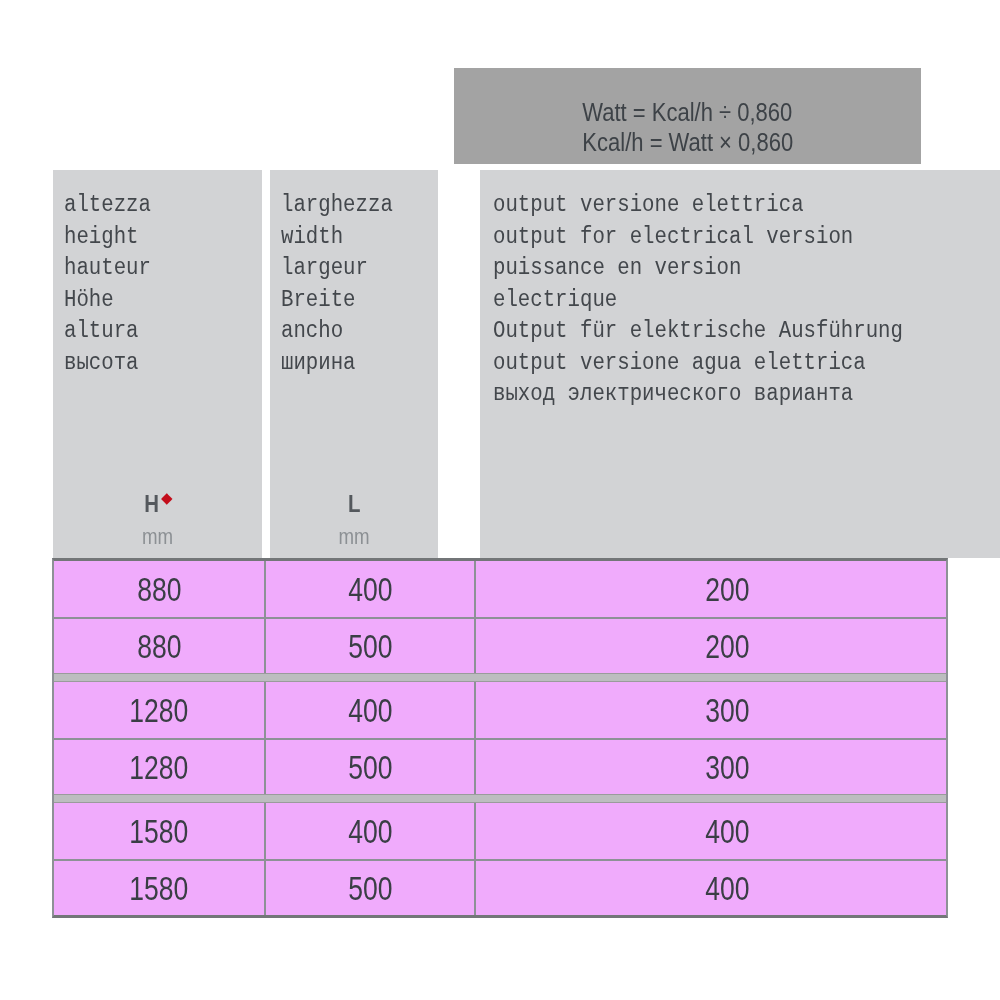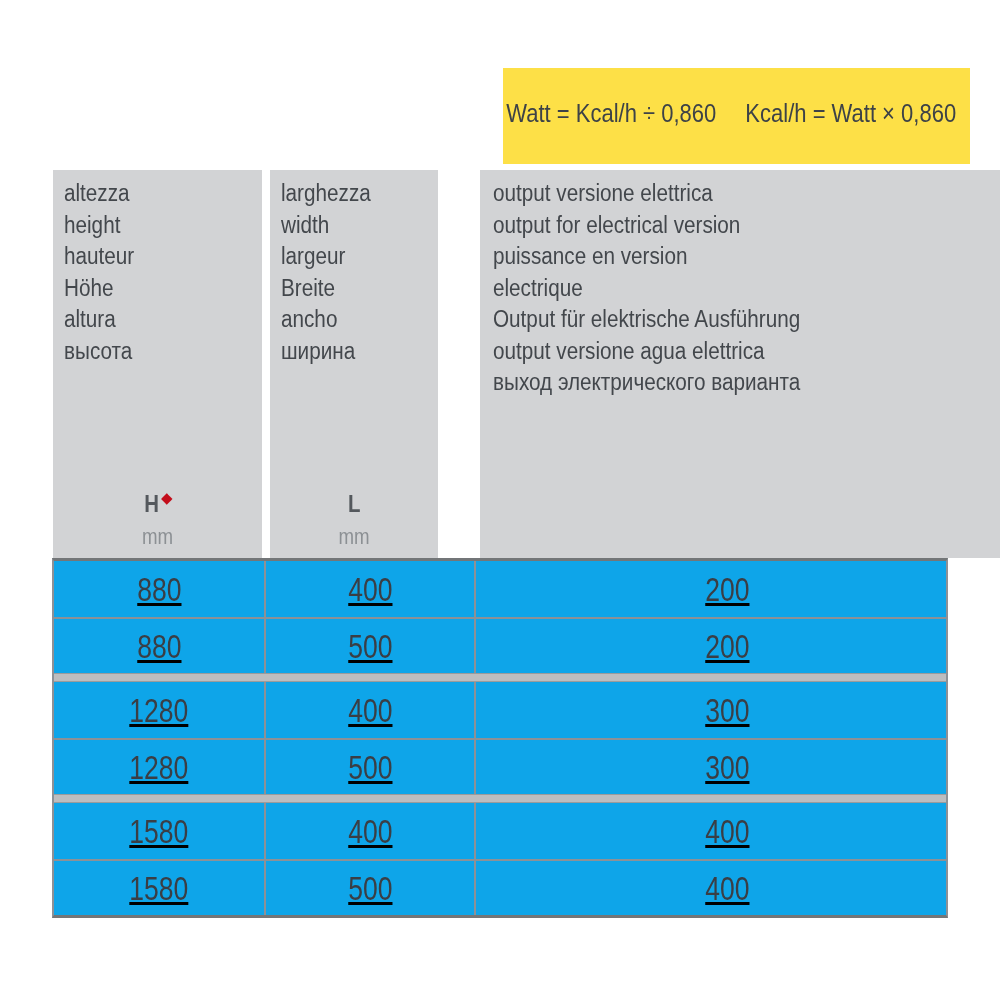--- a/index.html
+++ b/index.html
@@ -2,35 +2,35 @@
 <html><head>
 <meta charset="utf-8">
 <style>
   * { margin:0; padding:0; box-sizing:border-box; }
   html,body { background:#ffffff; }
   body { font-family:"Liberation Sans", sans-serif; }
   .canvas { position:relative; width:1000px; height:1000px; background:#ffffff; overflow:hidden; }
 
   
   .formula-box {
-    position:absolute; left:503px; top:68px; width:467px; height:96px;
-    background:#fde047; display:flex; flex-direction:row;
+    position:absolute; left:454px; top:68px; width:467px; height:96px;
+    background:#a3a3a3; display:flex; flex-direction:column;
     justify-content:flex-end; align-items:center; padding-bottom:7px;
   }
   .formula-line {
     font-size:25px; line-height:30px; color:#3d4247;
     transform:scaleX(0.88); transform-origin:center; white-space:nowrap;
   }
 
   
   .hdr { position:absolute; top:170px; height:388px; background:#d2d3d5; }
   .hdr1 { left:53px;  width:209px; }
   .hdr2 { left:270px; width:168px; }
   .hdr3 { left:480px; width:548px; }
-  .lang-list { padding:8px 0 0 11px; }
+  .lang-list { padding:20px 0 0 11px;font-family:Liberation Mono, monospace; }
   .hdr3 .lang-list { padding-left:13px; }
   .lang-line {
     font-size:23px; line-height:31.5px; color:#43474c;
     transform:scaleX(0.9); transform-origin:left center; white-space:nowrap;
   }
   .unit-block { position:absolute; left:0; right:0; bottom:6px; text-align:center; }
   .sym-line { line-height:30px; white-space:nowrap; }
   .sym {
     display:inline-block; font-size:24px; font-weight:bold; color:#54585d;
     transform:scaleX(0.85); transform-origin:center;
@@ -44,21 +44,21 @@
     transform:scaleX(0.85); transform-origin:center;
   }
 
   
   .spec-table {
     position:absolute; left:52px; top:558px; width:896px;
     border-left:2px solid #8d9196; border-right:2px solid #8d9196;
     border-top:3px solid #737678; border-bottom:3px solid #737678;
     background:#ffffff;
   }
-  .row { display:flex; height:56px; background:#0ea5e9;text-decoration:underline; }
+  .row { display:flex; height:56px; background:#f0abfc; }
   .row.sibling { border-top:2px solid #8d9196; }
   .gsep {
     height:9px; background:#bcbdbf;
     border-top:1px solid #9a9b9c; border-bottom:1px solid #9a9b9c;
   }
   .cell { display:flex; align-items:center; justify-content:center; }
   .cell.ch { width:210px; }
   .cell.cl { width:212px; border-left:2px solid #8d9196; border-right:2px solid #8d9196; }
   .cell.co { flex:1;padding-left:32px; }
   .num {

